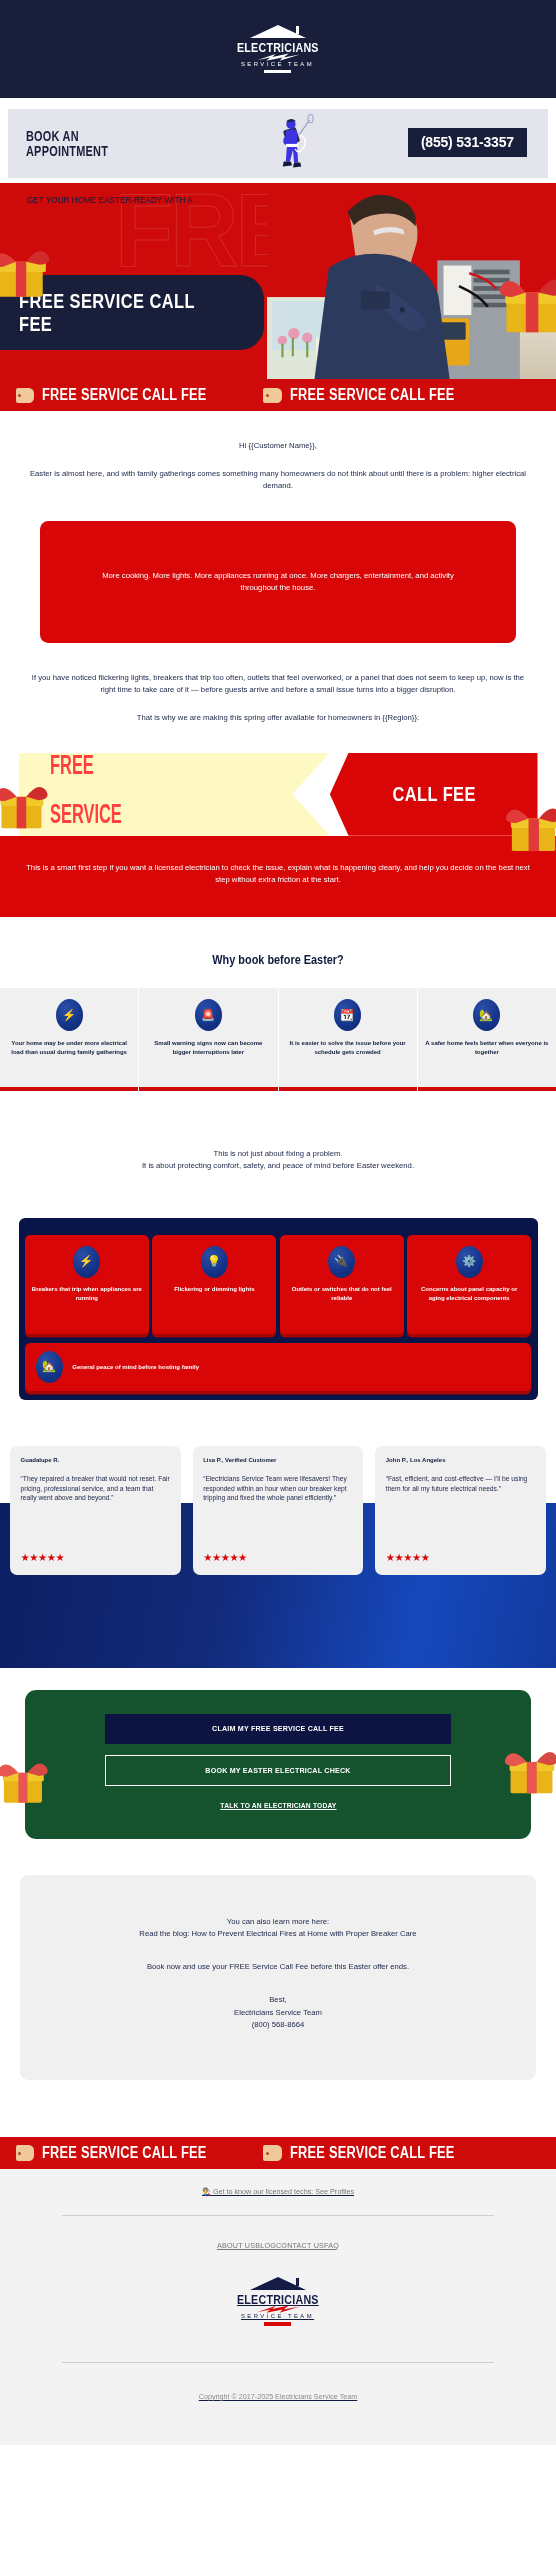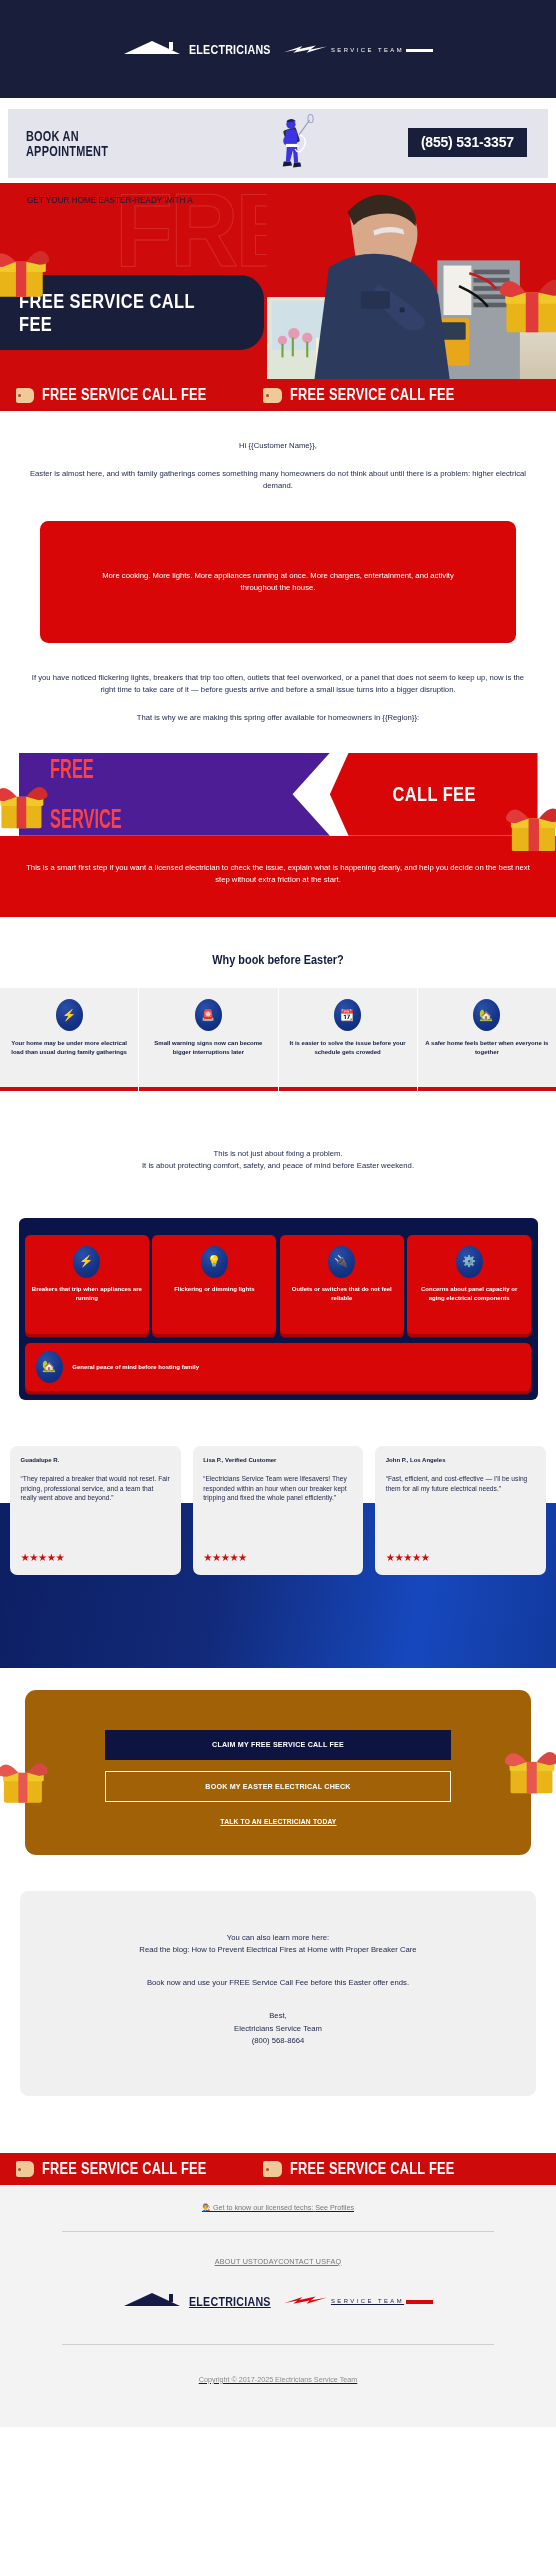--- a/index.html
+++ b/index.html
@@ -8,21 +8,21 @@
     font-family: "Liberation Sans", sans-serif;
     background: #ffffff;
     color: #101b3d;
     width: 556px;
     overflow-x: hidden;
   }
   .page { width: 556px; position: relative; }
 
   
   .topbar { background:#191f3a; height:98px; display:flex; align-items:center; justify-content:center; }
-  .logo-wrap { display:flex; flex-direction:row; align-items:center; }
+  .logo-wrap { display:flex; flex-direction:column; align-items:center; }
   .logo-roof { width:57px; height:15.5px; position:relative; }
   .logo-roof:before{
     content:""; position:absolute; left:50%; top:0; transform:translateX(-50%);
     width:0;height:0;border-left:28px solid transparent;border-right:28px solid transparent;
     border-bottom:13.4px solid var(--lc,#fff);
   }
   .logo-roof:after{
     content:""; position:absolute; right:7.2px; top:1px; width:3.6px; height:8.2px; background:var(--lc,#fff);
   }
   .logo-name { font-weight:bold; font-size:13px; letter-spacing:0.3px; color:var(--lc,#fff);
@@ -66,21 +66,21 @@
   .body-wrap { padding:0 24px; text-align:center; }
   .p { font-size:7.7px; line-height:1.55; color:#1b2448; }
   .sp-40{height:20.6px} .sp-30{height:15.5px} .sp-56{height:29px} .sp-70{height:36px} .sp-90{height:46px} .sp-110{height:57px}
 
   .redbox { background:#d80606; color:#fff; border-radius:8.2px; margin:0 40px;
     padding:49px 56px; text-align:center; font-size:7.7px; line-height:1.6;}
 
   
   .fsb-outer { position:relative; }
   .fsb { position:relative; height:83px; display:flex; margin:0 18.5px;}
-  .fsb-left { flex:0 0 60%; background:#4c1d95; display:flex; align-items:center; padding-left:31px;
+  .fsb-left { flex:0 0 60%; background:#fef9c3; display:flex; padding-left:31px;
     clip-path: polygon(0 0, 100% 0, 88% 50%, 100% 100%, 0 100%); }
   .fsb-left span{ color:#ff4040; font-weight:bold; font-size:27px; line-height:.92; transform:scaleX(.78);
     transform-origin:left center; display:block;}
   .fsb-right{ flex:1; background:#d80606; display:flex; align-items:center; justify-content:center;
     clip-path: polygon(9% 0, 100% 0, 100% 100%, 9% 100%, 0 50%); text-align: right; }
   .fsb-right span{ color:#fff; font-weight:bold; font-size:20.6px; transform:scaleX(.80); letter-spacing:0.5px;}
   .fsb-band { background:#d80606; padding:26px 20px 31px; text-align:center; color:#fff;
     font-size:7.7px; line-height:1.6;}
   .gift-fl{position:absolute;left:-10.3px;top:20.6px;width:61px;height:61px;}
   .gift-fr{position:absolute;right:-9.3px;top:41px;width:63px;height:63px;}
@@ -111,21 +111,21 @@
     background:linear-gradient(100deg,#0d1f63 0%,#122a7a 40%,#1648bd 75%,#123a9e 100%);}
   .testi-row { position:relative; display:flex; gap:12.4px; padding:0 10.3px; }
   .testi { flex:1; background:#f0f0f0; border-radius:7.2px; padding:11.3px 10.3px 12.4px; min-height:129px;
     display:flex; flex-direction:column;}
   .testi-name{ font-size:6px; font-weight:bold; color:#101b3d;}
   .testi-q{ margin-top:10.3px; font-size:6.7px; line-height:1.45; color:#1b2448; flex:1;}
   .stars{ color:#d80606; font-size:10.3px; letter-spacing:-0.5px; margin-top:8.2px;}
 
   
   .cta-outer{ position:relative; padding:0 25px; }
-  .cta { background:#a16207; border-radius:11.3px; padding:40px 67px 29px; text-align:center; position:relative;}
+  .cta { background:#14532d; border-radius:11.3px; padding:24px 67px 29px; text-align:center; position:relative;}
   .cta-primary{ display:block; background:#0d1441; color:#fff; font-weight:bold; font-size:7.7px;
     padding:10.3px 5.2px; transform:scaleX(.93); letter-spacing:0.2px;}
   .cta-secondary{ display:block; background:transparent; color:#fff; font-weight:bold; font-size:7.7px;
     padding:9.8px 5.2px; border:0.8px solid #fff; margin-top:11.3px; transform:scaleX(.93); letter-spacing:0.2px;}
   .cta-link{ display:inline-block; color:#fff; font-weight:bold; font-size:7.2px; margin-top:15.5px;
     text-decoration:underline; transform:scaleX(.93); letter-spacing:0.2px;}
   .gift-cl{position:absolute;left:-7.2px;top:61px;width:58px;height:58px;}
   .gift-cr{position:absolute;right:-6.2px;top:49px;width:61px;height:61px;}
 
   
@@ -464,21 +464,21 @@
 
   <div class="foot-gray">
     <div class="foot-techs">
       <span>👨‍🏭</span>
       <span>Get to know our licensed techs:</span>
       <a>See Profiles</a>
     </div>
     <div class="hr"></div>
     <div class="foot-links">
       <a>ABOUT US</a>
-      <a>TODAY</a>
+      <a>BLOG</a>
       <a>CONTACT US</a>
       <a>FAQ</a>
     </div>
     <div class="foot-logo">
       <div class="logo-wrap" style="--lc:#141b45">
         <div class="logo-roof"></div>
         <div class="logo-name">ELECTRICIANS</div>
         <div class="logo-bolt">
           <svg width="49" height="8.2" viewBox="0 0 96 16">
               <path d="M8 14 L44 2 L38 8 L70 1 L60 9 L92 3 L52 15 L58 9 L26 15 L34 9 Z" fill="#d80606"></path>

